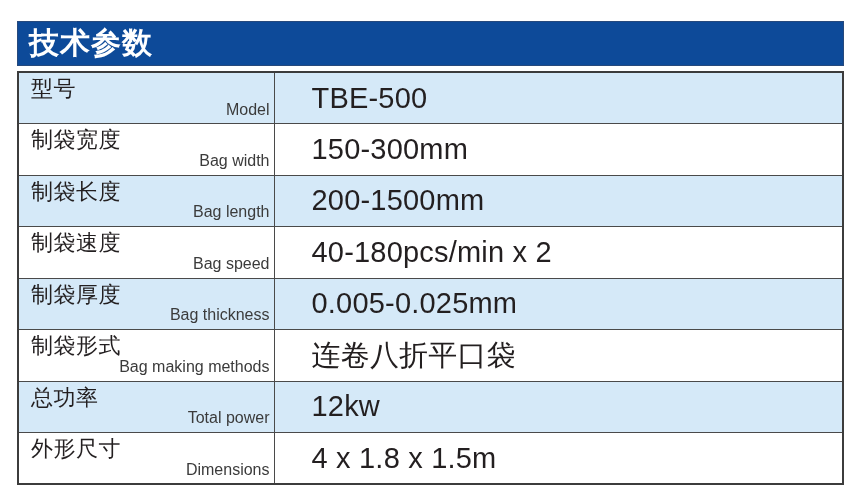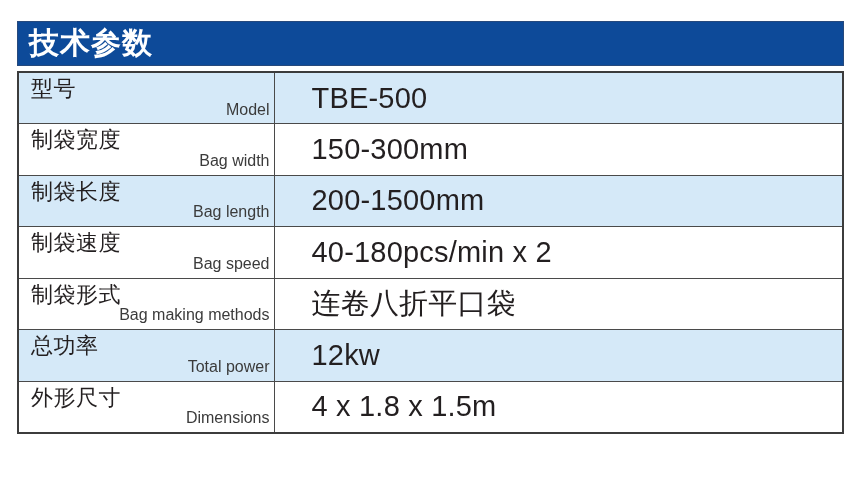--- a/index.html
+++ b/index.html
@@ -144,20 +144,29 @@
       <tr class="row-plain">
         <td class="label-cell">
           <span class="label-cn">制袋速度</span>
           <span class="label-en">Bag speed</span>
         </td>
         <td class="value-cell">
           <span class="value-text">40-180pcs/min x 2</span>
         </td>
       </tr>
 
+      <tr class="row-tint">
+        <td class="label-cell">
+          <span class="label-cn">制袋厚度</span>
+          <span class="label-en">Bag thickness</span>
+        </td>
+        <td class="value-cell">
+          <span class="value-text">0.005-0.025mm</span>
+        </td>
+      </tr>
 
       <tr class="row-plain">
         <td class="label-cell">
           <span class="label-cn">制袋形式</span>
           <span class="label-en">Bag making methods</span>
         </td>
         <td class="value-cell">
           <span class="value-text">连卷八折平口袋</span>
         </td>
       </tr>

